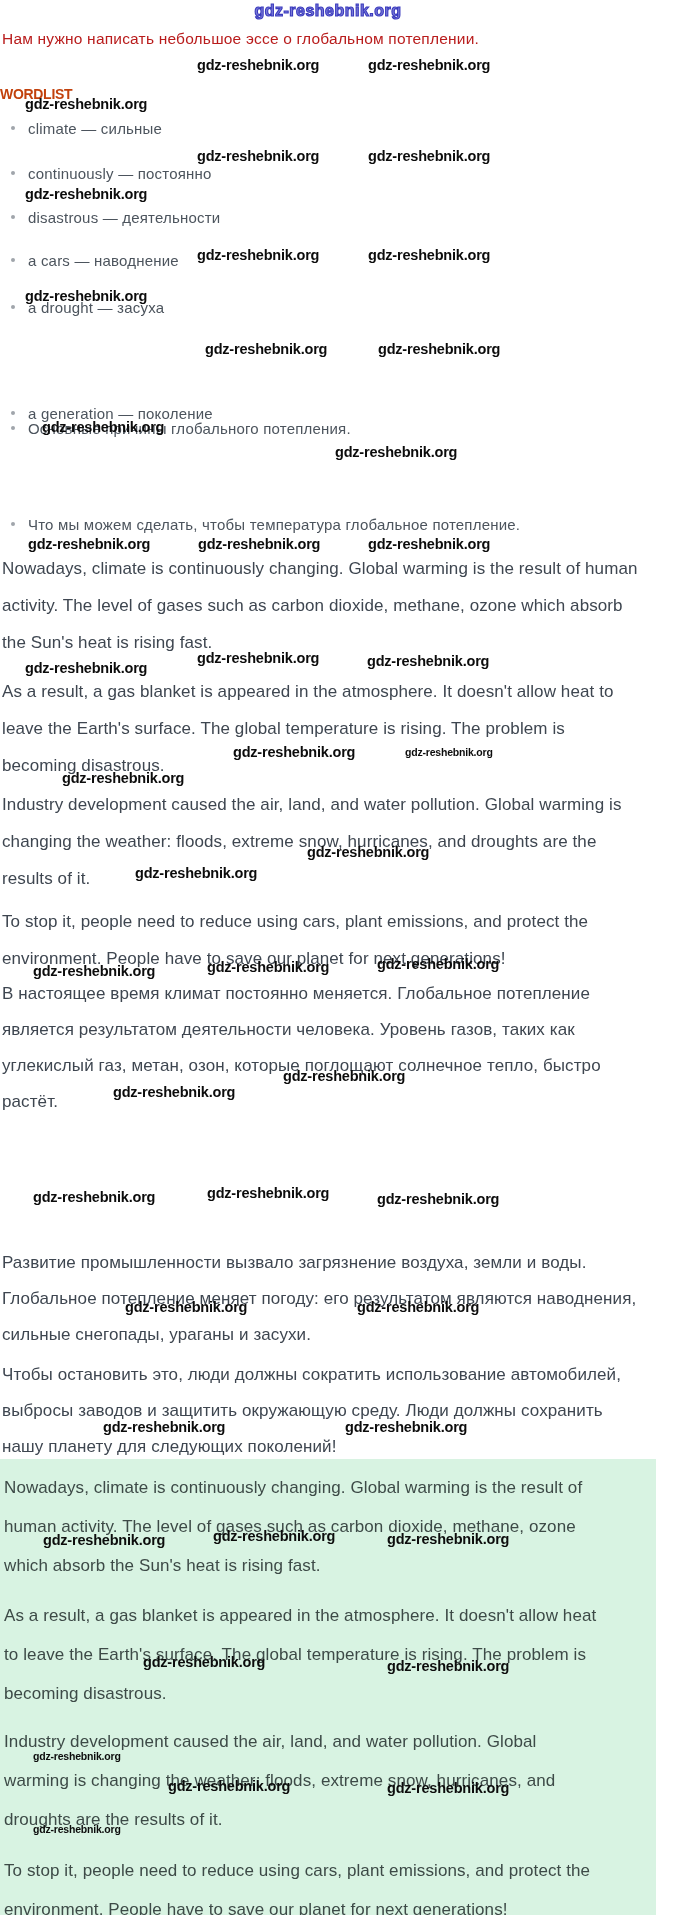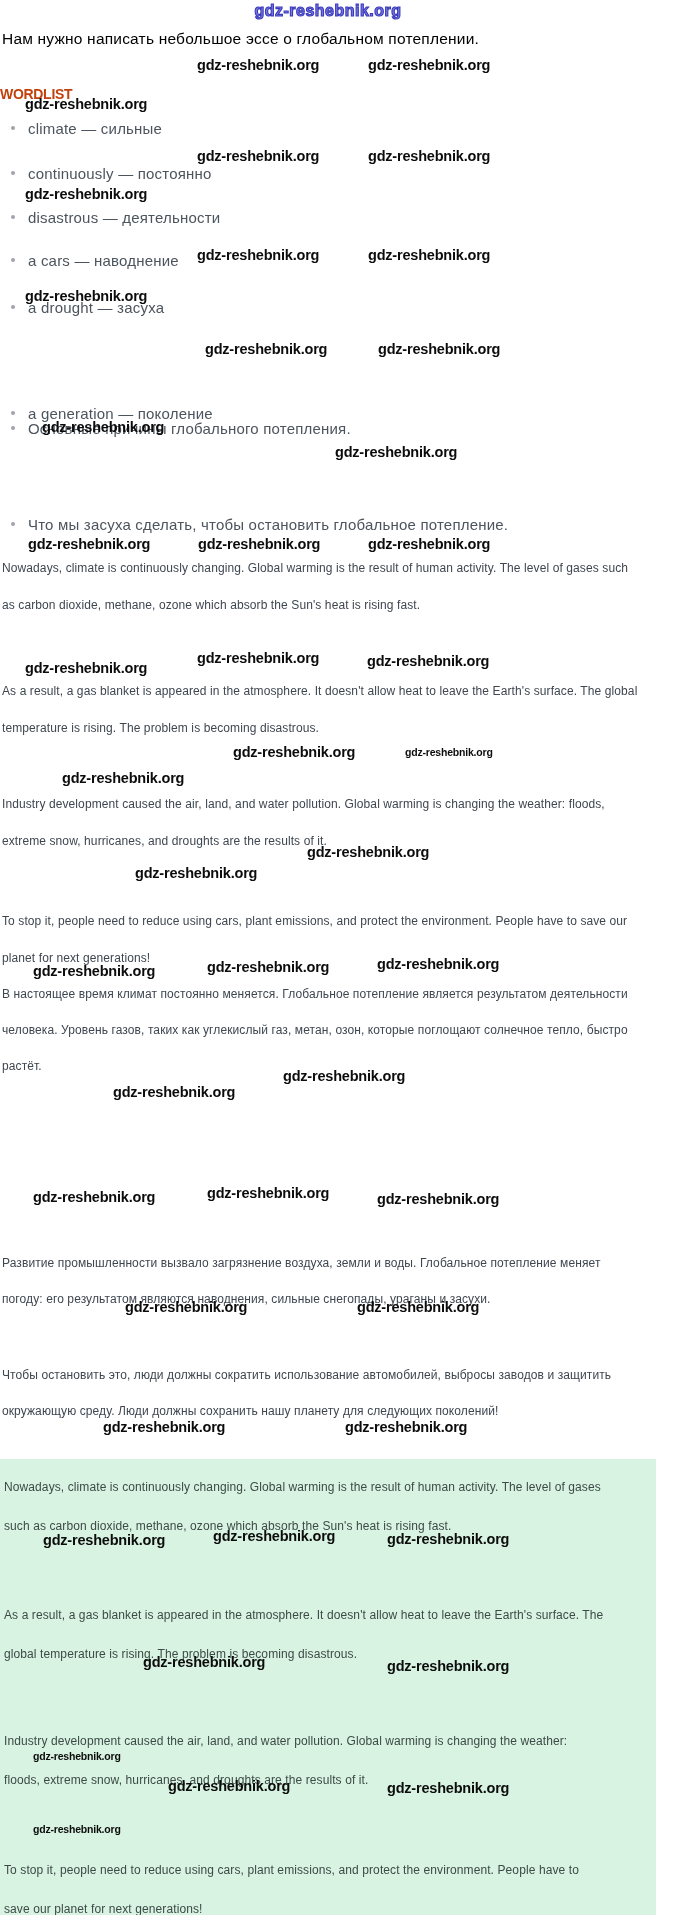--- a/index.html
+++ b/index.html
@@ -31,21 +31,21 @@
     color:#0c0c0c;
     white-space:nowrap;
     letter-spacing:-.2px;
   }
   .wm.sm{font-size:10.5px;}
   .task{
     position:absolute;
     left:2px;top:30px;
     width:660px;
     font-size:15.5px;
-    color:#000000;
+    color:#b91c1c;
     letter-spacing:.2px;
   }
   .wl-title{
     position:absolute;
     left:0;top:86px;
     font-size:14px;
     font-weight:800;
     letter-spacing:-.3px;
     color:#c2410c;
   }
@@ -61,21 +61,21 @@
     position:absolute;
     left:-17px;top:6px;
     width:4px;height:4px;
     border-radius:50%;
     background:#a0a5ab;
   }
   .para{
     position:absolute;
     left:2px;
     width:642px;
-    font-size:12px;
+    font-size:17px;
     color:#3e4650;
     letter-spacing:.1px;
   }
   .para.en{line-height:37px;}
   .para.ru{line-height:36px;}
   .para.ans{
     width:600px;
     left:4px;
     line-height:39px;
     color:#3d4a47;
@@ -97,21 +97,21 @@
   <div class="wl-title">WORDLIST</div>
   <div class="answer-box"></div>
 
 <div class="wl-item" style="top: 120px;"><span class="dot"></span><span>climate — сильные</span></div>
     <div class="wl-item" style="top: 165px;"><span class="dot"></span><span>continuously — постоянно</span></div>
     <div class="wl-item" style="top: 209px;"><span class="dot"></span><span>disastrous — деятельности</span></div>
     <div class="wl-item" style="top: 252px;"><span class="dot"></span><span>a cars — наводнение</span></div>
     <div class="wl-item" style="top: 299px;"><span class="dot"></span><span>a drought — засуха</span></div>
     <div class="wl-item" style="top: 405px;"><span class="dot"></span><span>a generation — поколение</span></div>
     <div class="wl-item" style="top: 420px;"><span class="dot"></span><span>Основные причины глобального потепления.</span></div>
-    <div class="wl-item" style="top: 516px;"><span class="dot"></span><span>Что мы засуха сделать, чтобы остановить глобальное потепление.</span></div>
+    <div class="wl-item" style="top: 516px;"><span class="dot"></span><span>Что мы можем сделать, чтобы температура глобальное потепление.</span></div>
     <div class="para en" style="top: 550px;">Nowadays, climate is continuously changing. Global warming is the result of human activity. The level of gases such as carbon dioxide, methane, ozone which absorb the Sun's heat is rising fast.</div>
     <div class="para en" style="top: 673px;">As a result, a gas blanket is appeared in the atmosphere. It doesn't allow heat to leave the Earth's surface. The global temperature is rising. The problem is becoming disastrous.</div>
     <div class="para en" style="top: 786px;">Industry development caused the air, land, and water pollution. Global warming is changing the weather: floods, extreme snow, hurricanes, and droughts are the results of it.</div>
     <div class="para en" style="top: 903px;">To stop it, people need to reduce using cars, plant emissions, and protect the environment. People have to save our planet for next generations!</div>
     <div class="para ru" style="top: 976px;">В настоящее время климат постоянно меняется. Глобальное потепление является результатом деятельности человека. Уровень газов, таких как углекислый газ, метан, озон, которые поглощают солнечное тепло, быстро растёт.</div>
     <div class="para ru" style="top: 1357px;">Чтобы остановить это, люди должны сократить использование автомобилей, выбросы заводов и защитить окружающую среду. Люди должны сохранить нашу планету для следующих поколений!</div>
     <div class="para ru" style="top: 1245px;">Развитие промышленности вызвало загрязнение воздуха, земли и воды. Глобальное потепление меняет погоду: его результатом являются наводнения, сильные снегопады, ураганы и засухи.</div>
     <div class="para ans" style="top: 1468px;">Nowadays, climate is continuously changing. Global warming is the result of human activity. The level of gases such as carbon dioxide, methane, ozone which absorb the Sun's heat is rising fast.</div>
     <div class="para ans" style="top: 1596px;">As a result, a gas blanket is appeared in the atmosphere. It doesn't allow heat to leave the Earth's surface. The global temperature is rising. The problem is becoming disastrous.</div>
     <div class="para ans" style="top: 1722px;">Industry development caused the air, land, and water pollution. Global warming is changing the weather: floods, extreme snow, hurricanes, and droughts are the results of it.</div>

